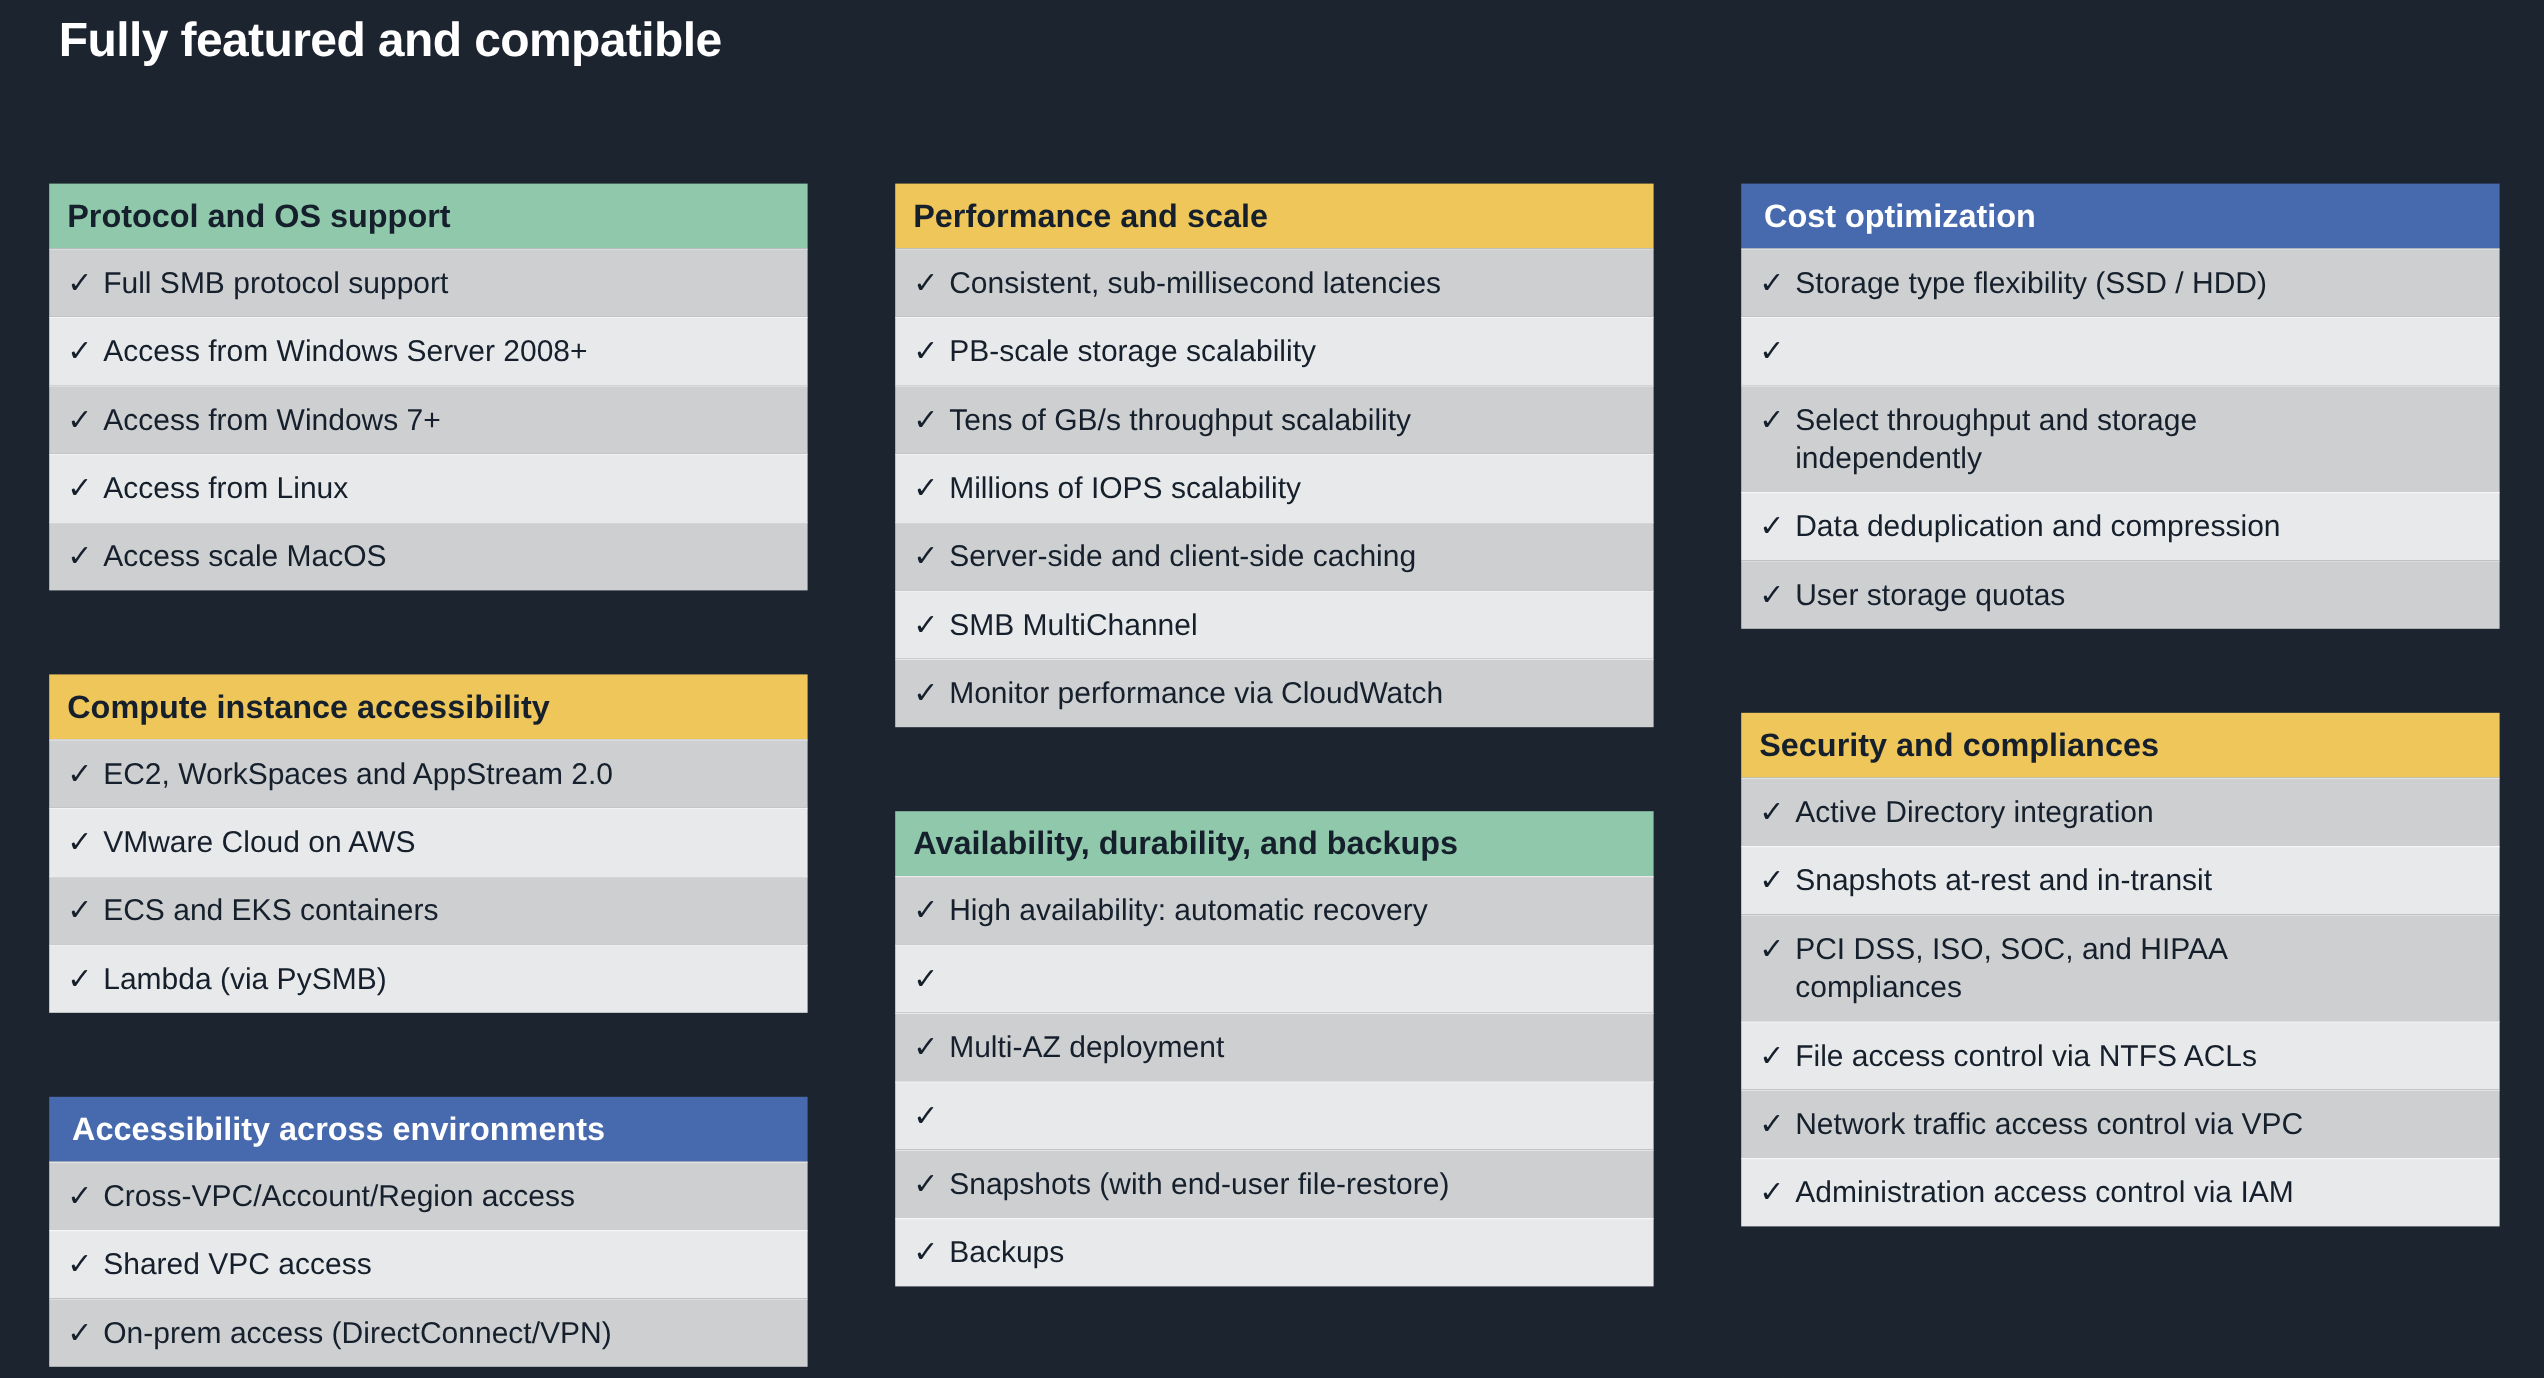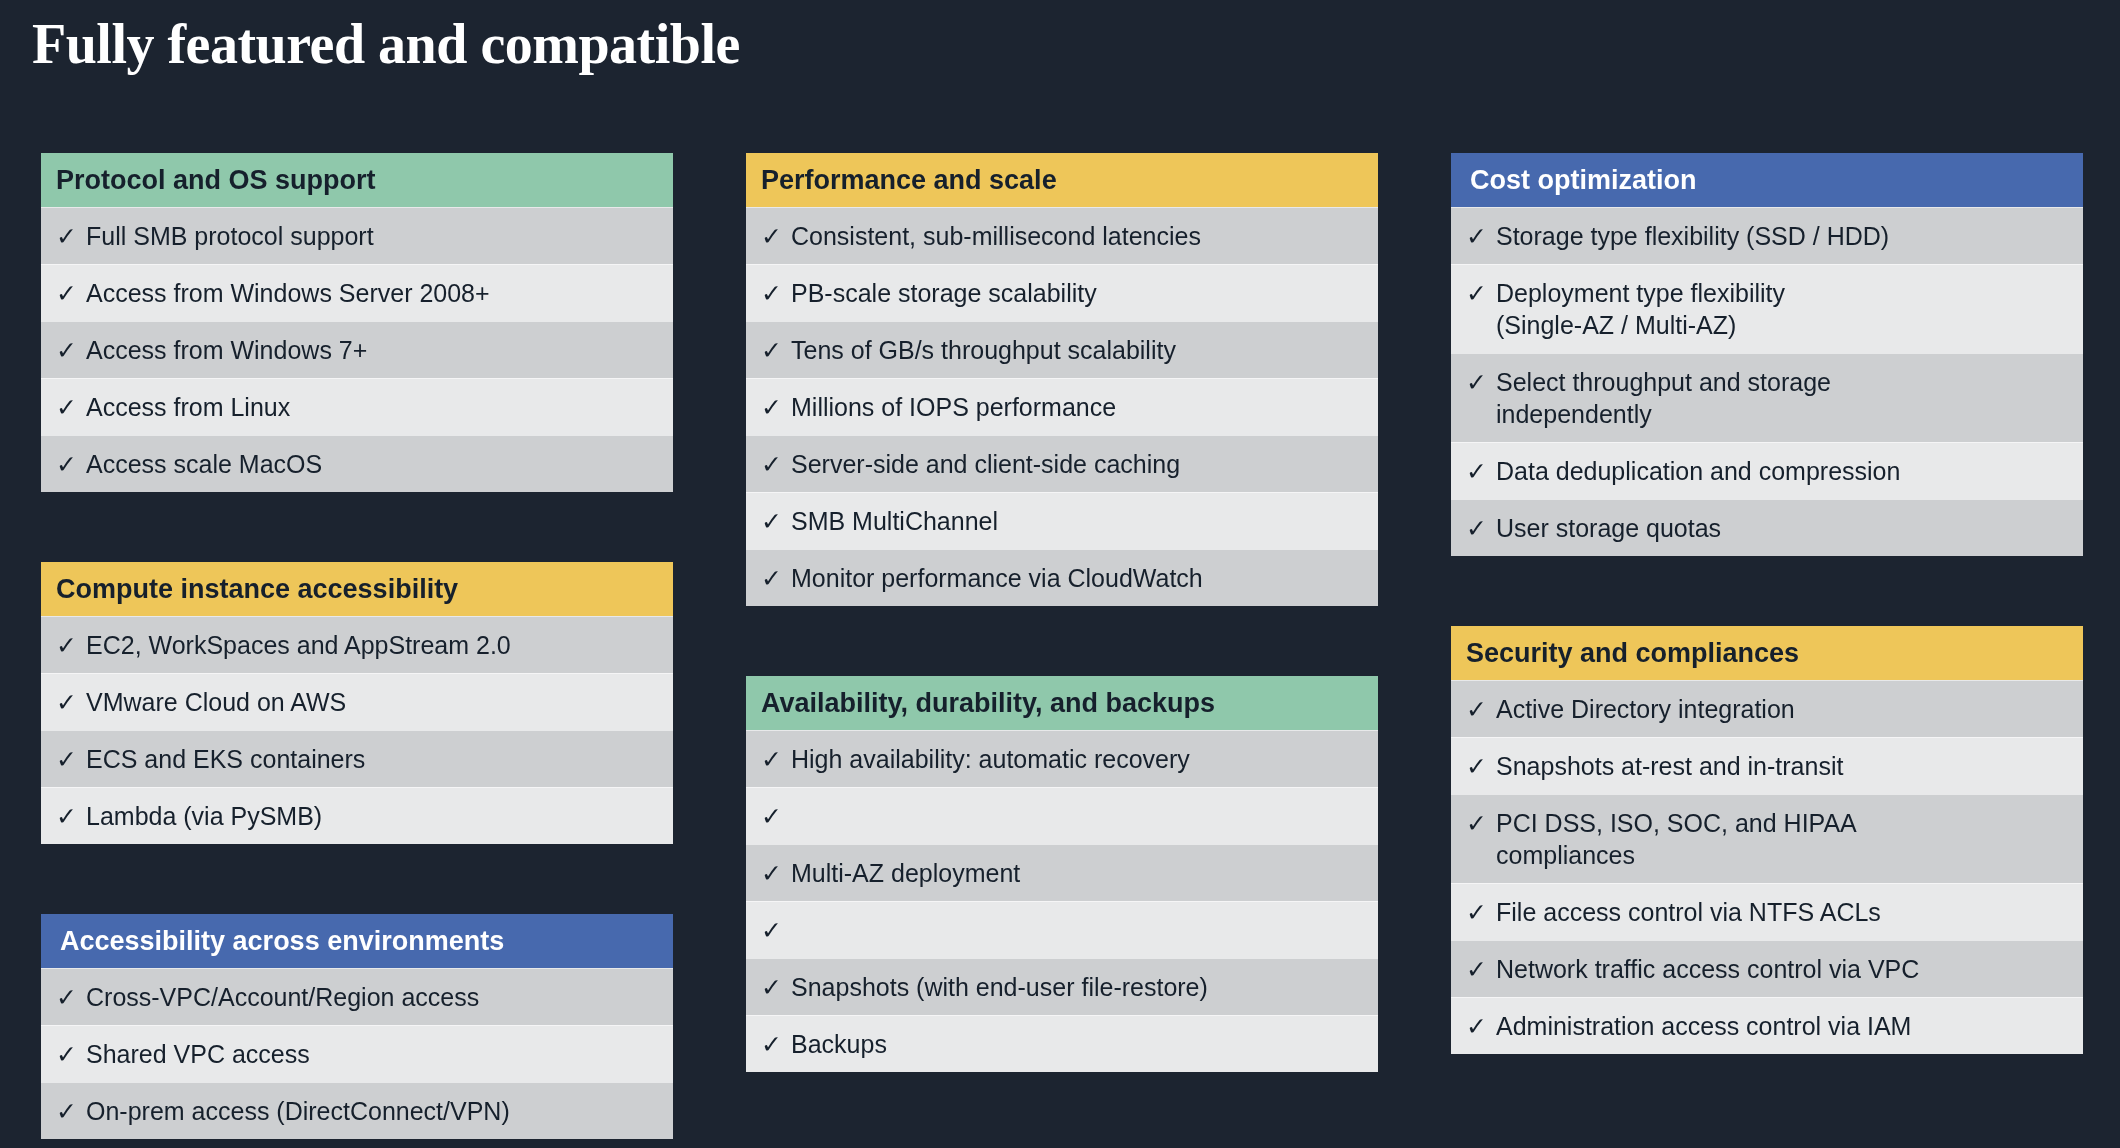--- a/index.html
+++ b/index.html
@@ -15,27 +15,26 @@
   *{margin:0;padding:0;box-sizing:border-box;}
   html,body{width:2120px;height:1148px;}
   body{
     background:var(--background);
     font-family:"Liberation Sans","DejaVu Sans",sans-serif;
     position:relative;
     overflow:hidden;
   }
   .page-title{
     position:absolute;
-    left:32px;
+    left:49px;
     top:12px;
-    font-size:56px;
+    font-size:40px;
     font-weight:bold;
     letter-spacing:-0.5px;
     color:var(--title_text);
-    font-family:Liberation Serif, serif;
   }
   .columns{
     position:absolute;
     left:41px;
     top:153px;
     display:flex;
     gap:73px;
     align-items:flex-start;
   }
   .column{
@@ -157,21 +156,21 @@
         <div class="row row-b">
           <span class="check">✓</span>
           <span class="row-text">PB-scale storage scalability</span>
         </div>
         <div class="row row-a">
           <span class="check">✓</span>
           <span class="row-text">Tens of GB/s throughput scalability</span>
         </div>
         <div class="row row-b">
           <span class="check">✓</span>
-          <span class="row-text">Millions of IOPS performance</span>
+          <span class="row-text">Millions of IOPS scalability</span>
         </div>
         <div class="row row-a">
           <span class="check">✓</span>
           <span class="row-text">Server-side and client-side caching</span>
         </div>
         <div class="row row-b">
           <span class="check">✓</span>
           <span class="row-text">SMB MultiChannel</span>
         </div>
         <div class="row row-a">
@@ -207,22 +206,20 @@
     </div>
     <div class="column">
       <div class="card">
         <div class="card-header blue">Cost optimization</div>
         <div class="row row-a">
           <span class="check">✓</span>
           <span class="row-text">Storage type flexibility (SSD / HDD)</span>
         </div>
         <div class="row row-b">
           <span class="check">✓</span>
-          <span class="row-text">Deployment type flexibility
-(Single-AZ / Multi-AZ)</span>
         </div>
         <div class="row row-a">
           <span class="check">✓</span>
           <span class="row-text">Select throughput and storage
 independently</span>
         </div>
         <div class="row row-b">
           <span class="check">✓</span>
           <span class="row-text">Data deduplication and compression</span>
         </div>

